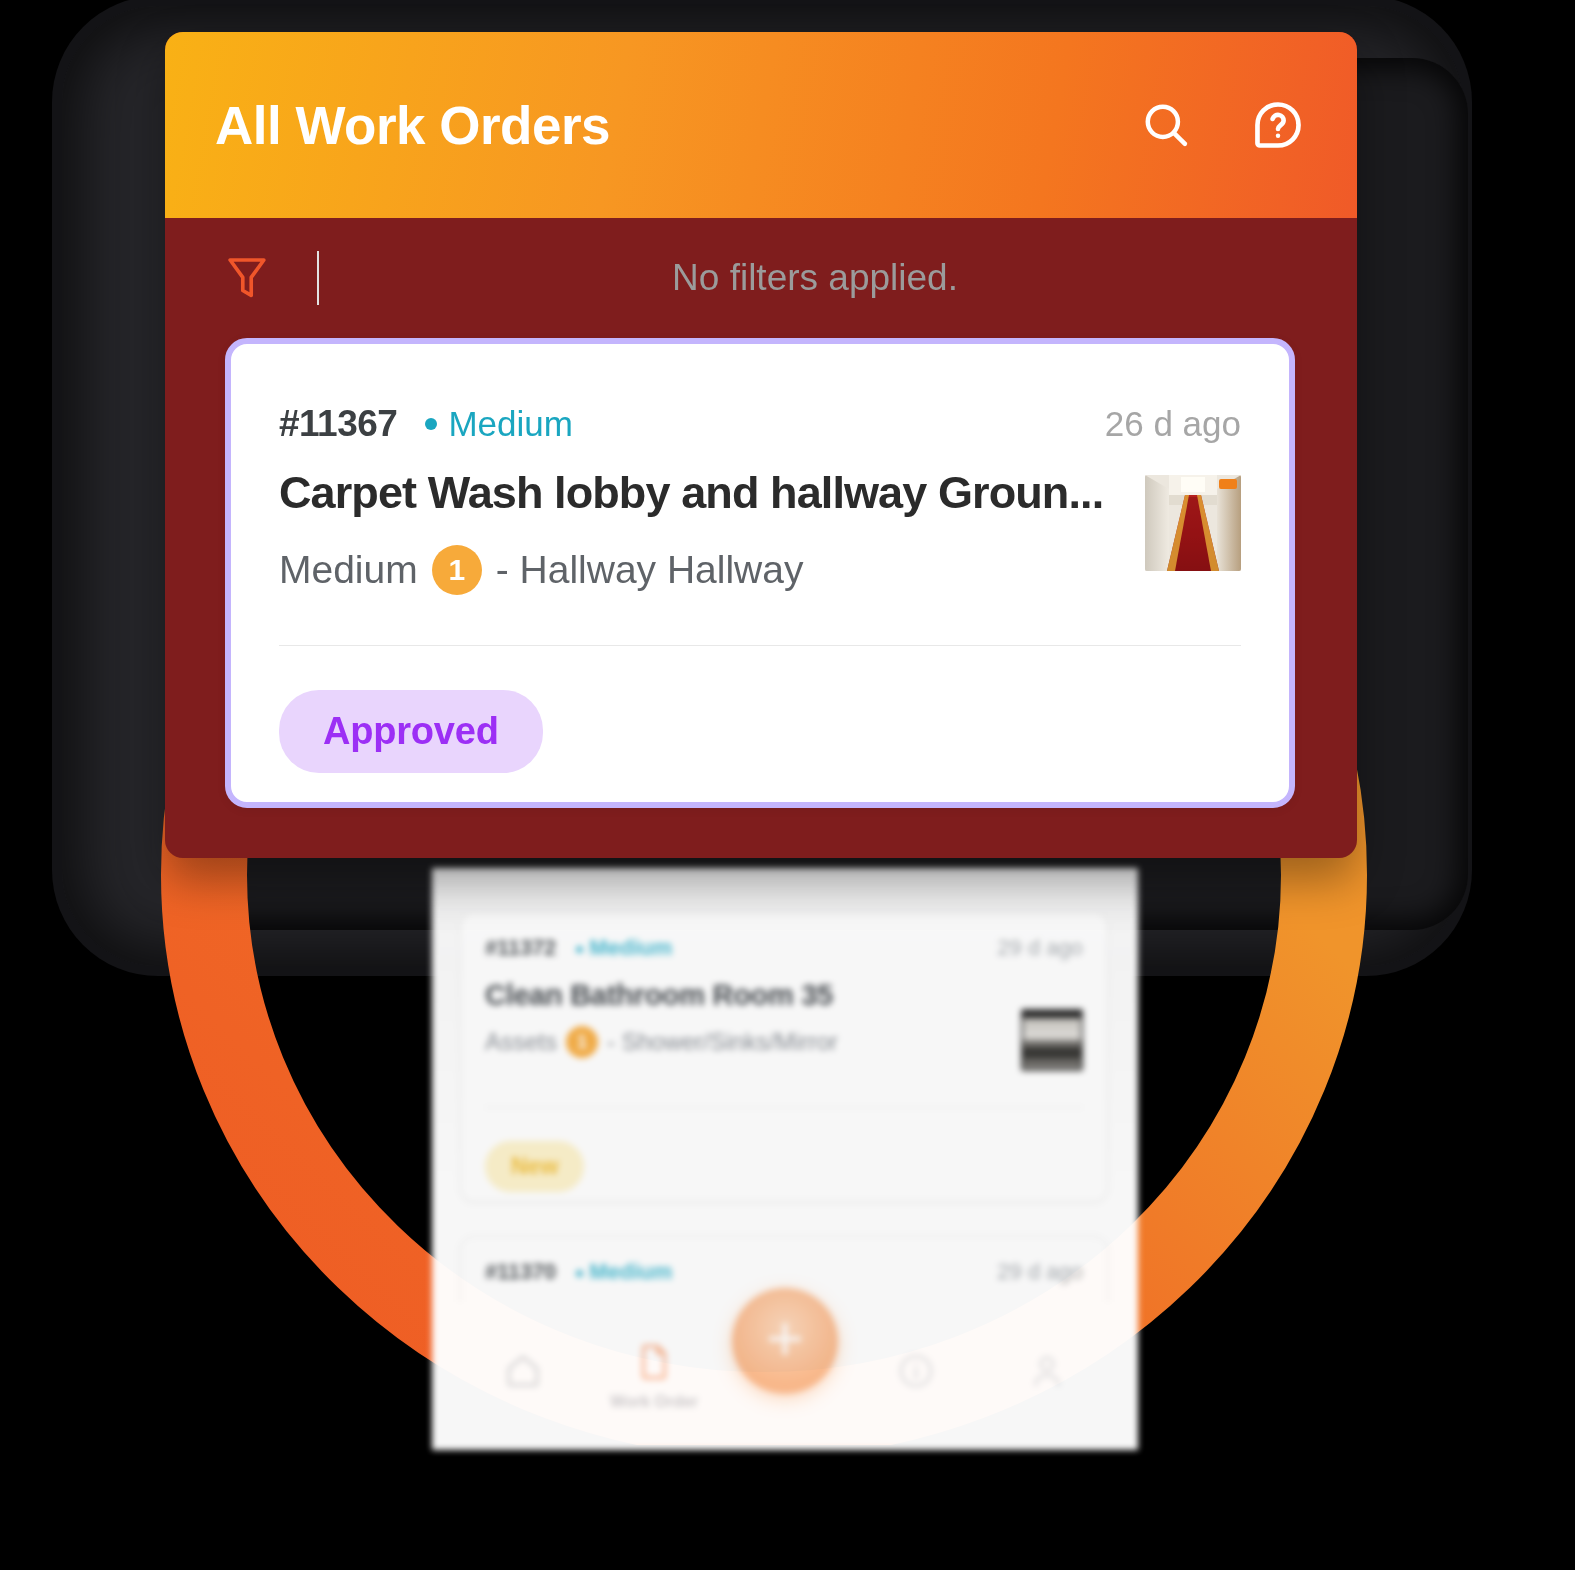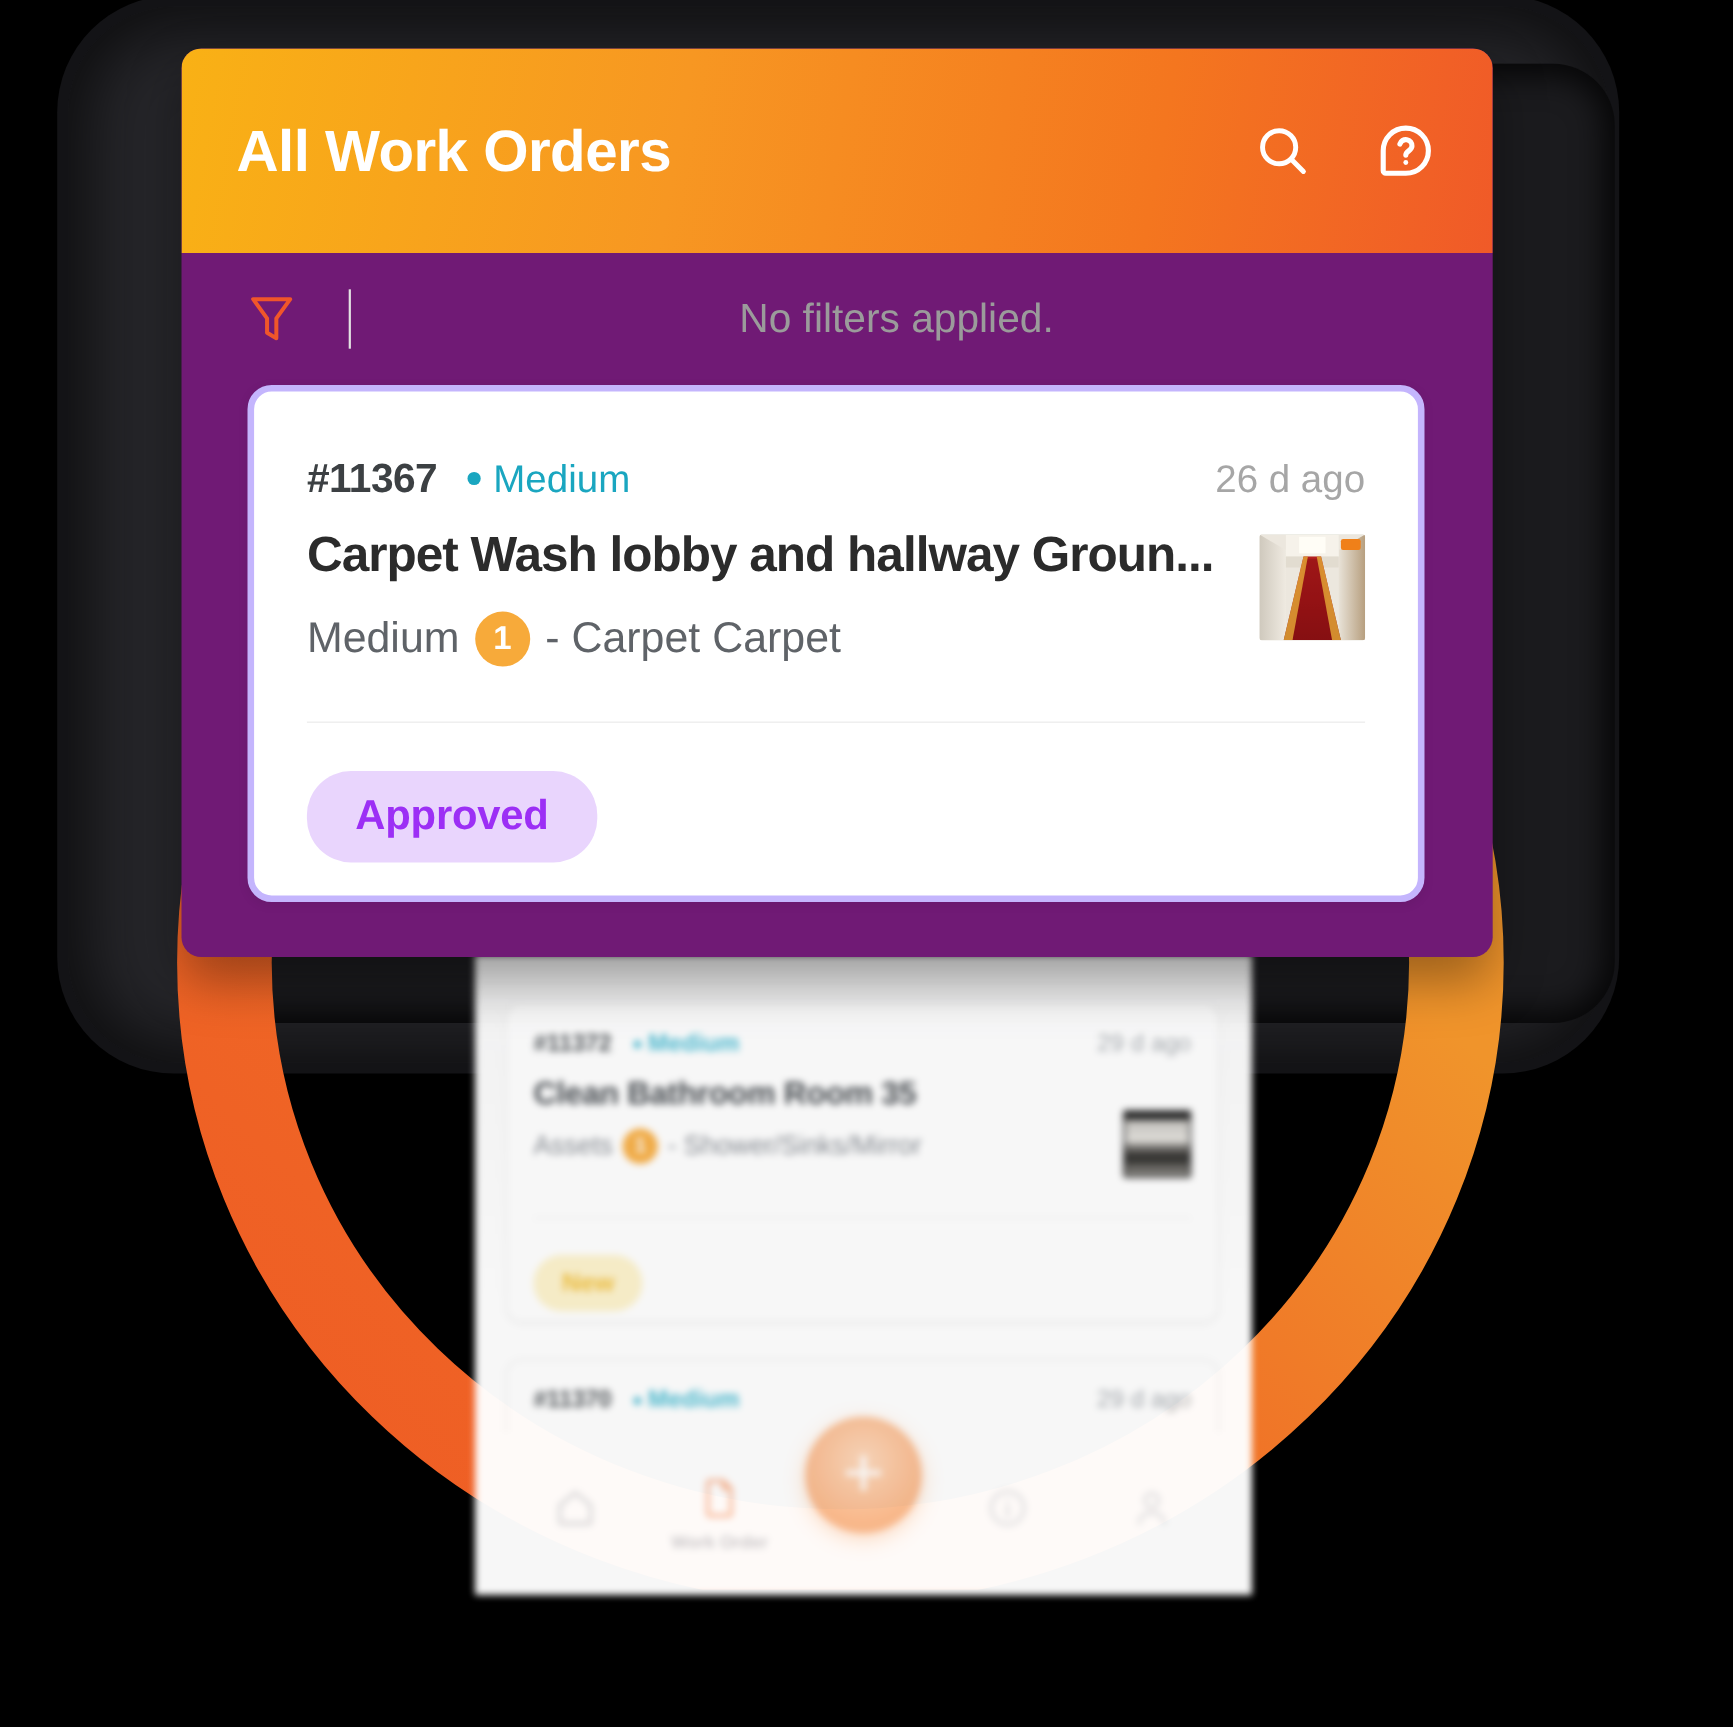--- a/index.html
+++ b/index.html
@@ -196,24 +196,24 @@
     display: flex;
     align-items: center;
     justify-content: center;
     box-shadow: 0 5px 18px rgba(248,160,90,0.35);
   }
 
   
   .app-panel {
     position: absolute;
     left: 165px;
-    top: 44px;
+    top: 32px;
     width: 1192px;
     height: 826px;
-    background: #701a75;
+    background: #7f1d1d;
     border-radius: 18px;
     overflow: hidden;
     box-shadow: 0 22px 46px rgba(0,0,0,0.35);
   }
 
   .app-header {
     height: 186px;
     background: linear-gradient(100deg, #f9b115 0%, #f79722 38%, #f4761f 74%, #f05a28 100%);
     display: flex;
     align-items: center;
@@ -518,21 +518,21 @@
         </div>
         <span class="wo-ago">26 d ago</span>
       </div>
 
       <div class="wo-body">
         <div class="wo-text">
           <div class="wo-title">Carpet Wash lobby and hallway Groun...</div>
           <div class="wo-assets">
             <span>Medium</span>
             <span class="count-badge">1</span>
-            <span>- Carpet Carpet</span>
+            <span>- Hallway Hallway</span>
           </div>
         </div>
         <div class="wo-thumb">
           <svg width="96" height="96" viewBox="0 0 96 96" aria-hidden="true">
             <defs>
               <linearGradient id="wallL" x1="0" y1="0" x2="1" y2="0">
                 <stop offset="0%" stop-color="#cfc9bd"></stop>
                   <stop offset="100%" stop-color="#efeae1"></stop>
               </linearGradient>
               <linearGradient id="wallR" x1="1" y1="0" x2="0" y2="0">

